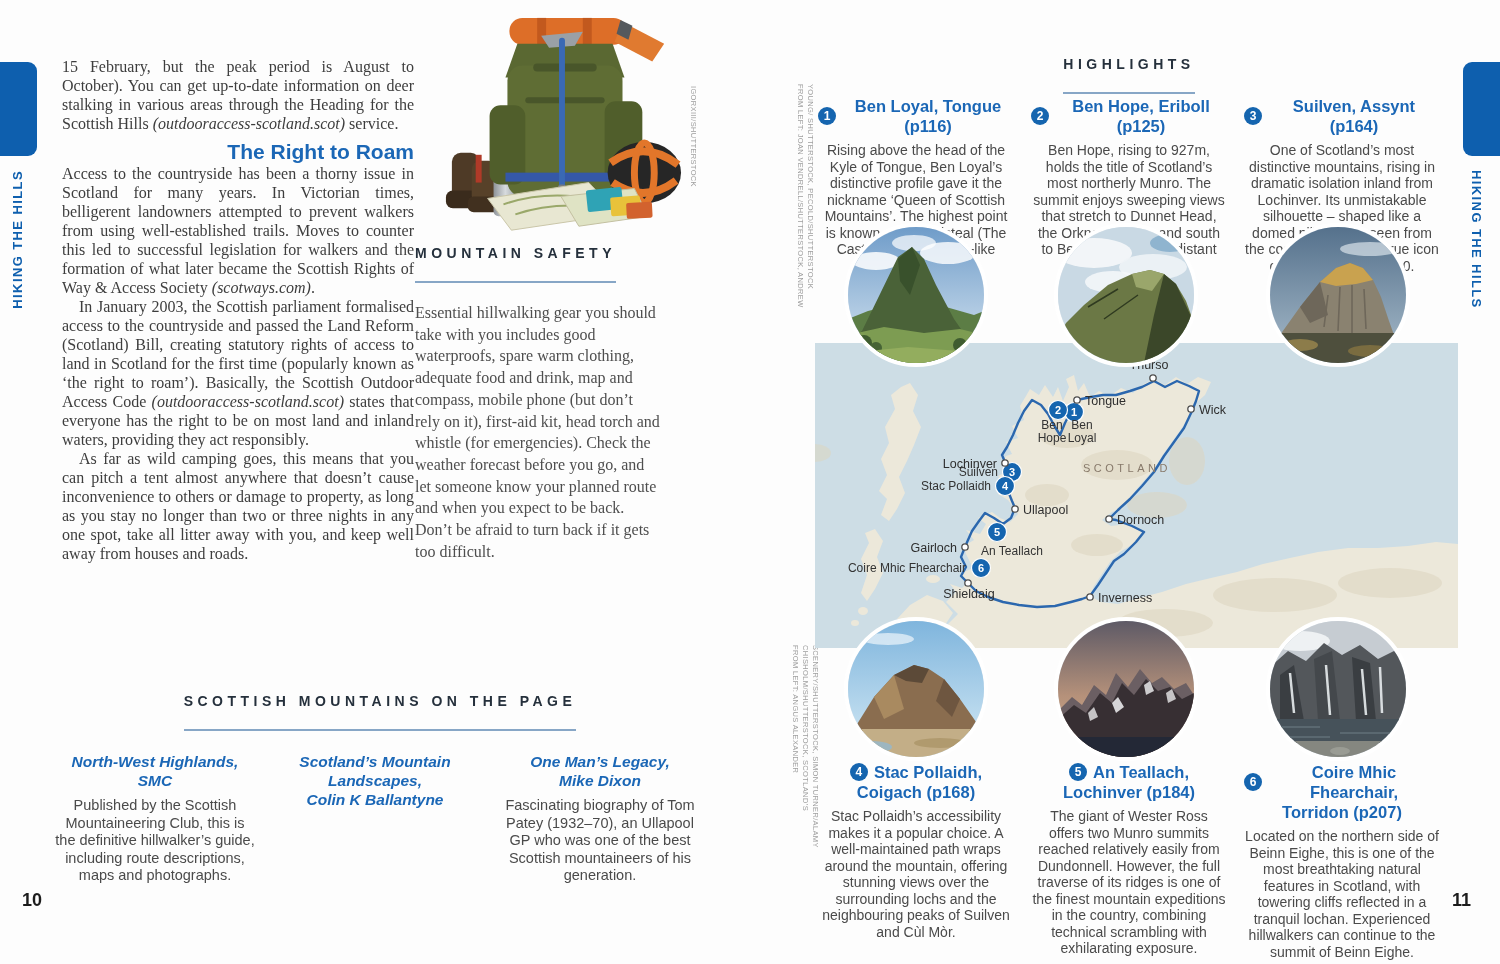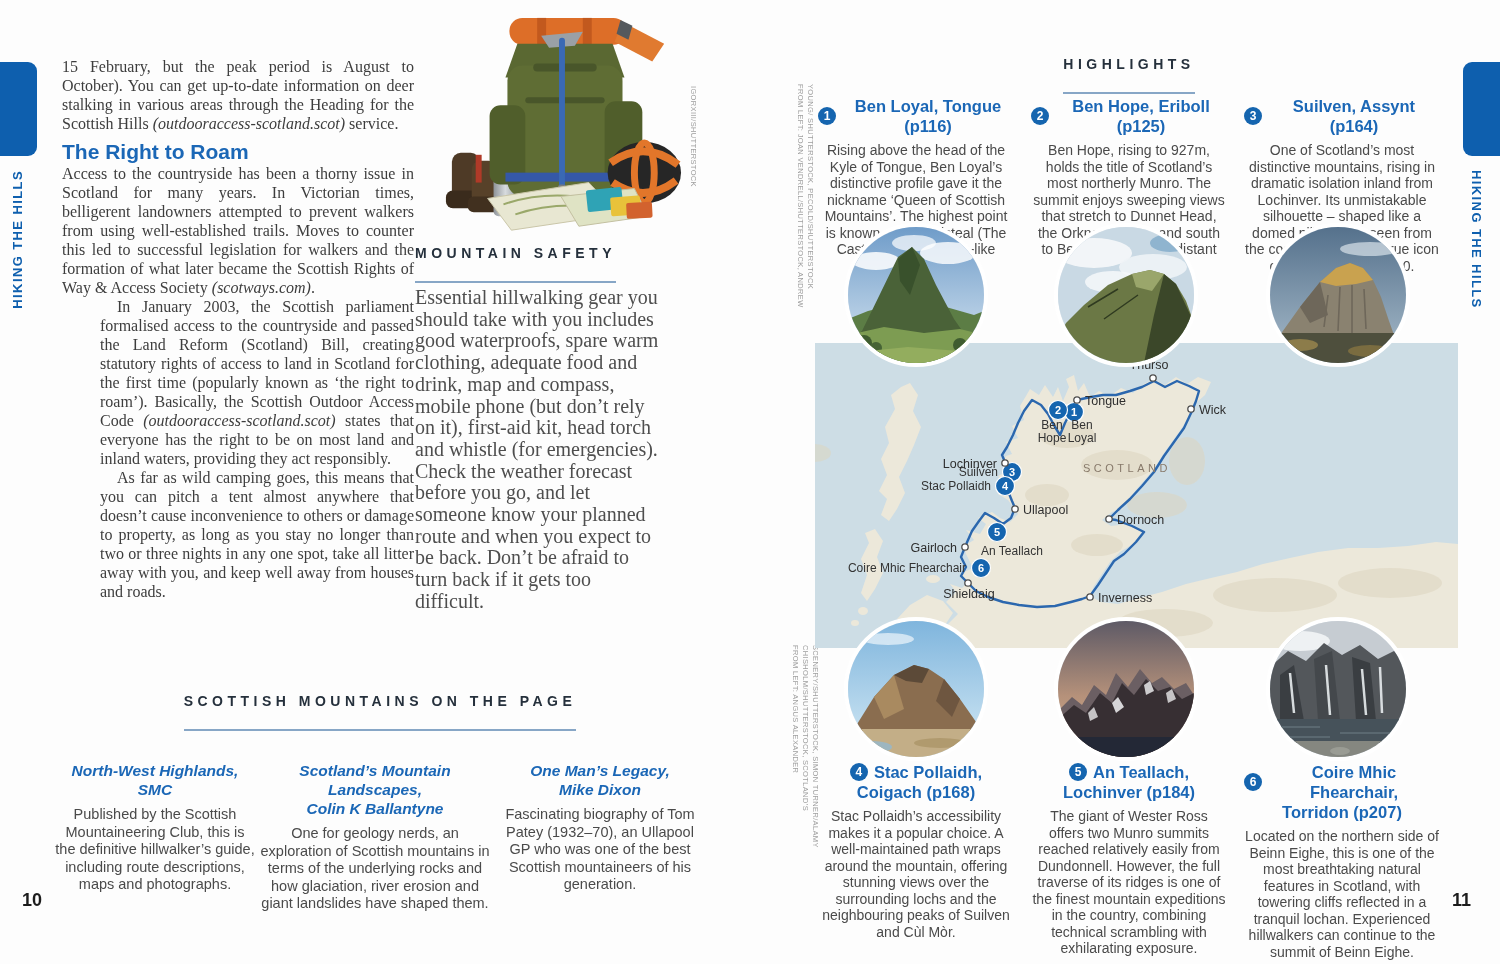--- a/index.html
+++ b/index.html
@@ -18,45 +18,45 @@
 
   .pageno { position:absolute; font-size:18px; font-weight:bold; color:#1c1c1c; }
   .pageno.left { left:22px; top:890px; }
   .pageno.right { left:1452px; top:890px; }
 
   
   .col-left { position:absolute; left:62px; top:57px; width:352px;
     font-family:"Liberation Serif", serif; font-size:16px; line-height:19px;
     color:#3d3d3d; text-align:justify; }
   .col-left p { margin:0; }
-  .col-left p.indent { text-indent:17px;margin-left:38px; }
+  .col-left p.indent { text-indent:17px; }
   .col-left em { font-style:italic; }
   .roam-heading { font-family:"Liberation Sans", sans-serif; font-size:21px;
-    font-weight:bold; color:#1b67b6; margin:9px 0 3px 0; text-align:left; }
+    font-weight:bold; color:#1b67b6; margin:9px 0 3px 0; text-align:right; }
 
   
   .backpack { position:absolute; left:438px; top:6px; width:248px; height:228px; }
   .credit-v { position:absolute; color:#9e9e9e; font-size:7.5px; letter-spacing:.35px;
     writing-mode:vertical-lr; text-orientation:mixed; line-height:10px; }
   .credit-backpack { left:688px; top:86px; height:130px; }
   .credit-tr { left:795px; top:84px; height:240px; }
   .credit-br { left:790px; top:645px; height:215px; }
 
   
   .sec-head { display:inline-block; font-size:14px; font-weight:bold; letter-spacing:4.5px;
     color:#25303c; border-bottom:2px solid #87a6c6; padding-bottom:20px; }
 
   
   .safety { position:absolute; left:415px; top:244px; width:245px; text-align:left; }
-  .safety-body { margin-top:4px; font-family:"Liberation Serif", serif; font-size:20px;
+  .safety-body { margin-top:19px; font-family:"Liberation Serif", serif; font-size:16px;
     line-height:21.7px; color:#4e4e4e; }
 
   
   .books { position:absolute; left:55px; top:692px; width:650px; text-align:center; }
-  .book-cols { display:flex; justify-content:space-between; margin-top:30px; }
+  .book-cols { display:flex; justify-content:space-between; margin-top:21px; }
   .book { text-align:center; }
   .book.b0 { width:200px; } .book.b1 { width:240px;text-align:center; } .book.b2 { width:210px;text-align:center; }
   .book-title { font-size:15.5px; font-weight:bold; font-style:italic; color:#1b67b6; line-height:19px; }
   .book-body { margin-top:7px; font-size:14.5px; line-height:17.5px; color:#4a4a4a; }
 
   
   .hl-top { position:absolute; left:818px; top:55px; width:622px; text-align:center; }
   .hl-bottom { position:absolute; left:818px; top:760px; width:622px; }
   .hl-row { display:flex; justify-content:space-between; margin-top:2px; }
   .hl-col { width:196px; text-align:center; }
@@ -180,21 +180,20 @@
 
   <div class="books">
     <span class="sec-head">SCOTTISH MOUNTAINS ON THE PAGE</span>
     <div class="book-cols">
       <div class="book b0">
         <div class="book-title"><span>North-West Highlands,</span><br><span>SMC</span></div>
         <div class="book-body">Published by the Scottish Mountaineering Club, this is the definitive hillwalker’s guide, including route descriptions, maps and photographs.</div>
       </div>
       <div class="book b1">
         <div class="book-title"><span>Scotland’s Mountain Landscapes,</span><br><span>Colin K Ballantyne</span></div>
-        <div class="book-body">One for geology nerds, an exploration of Scottish mountains in terms of the underlying rocks and how glaciation, river erosion and giant landslides have shaped them.</div>
       </div>
       <div class="book b2">
         <div class="book-title"><span>One Man’s Legacy,</span><br><span>Mike Dixon</span></div>
         <div class="book-body">Fascinating biography of Tom Patey (1932–70), an Ullapool GP who was one of the best Scottish mountaineers of his generation.</div>
       </div>
     </div>
   </div>
 
   <div class="hl-top">
     <span class="sec-head">HIGHLIGHTS</span>

